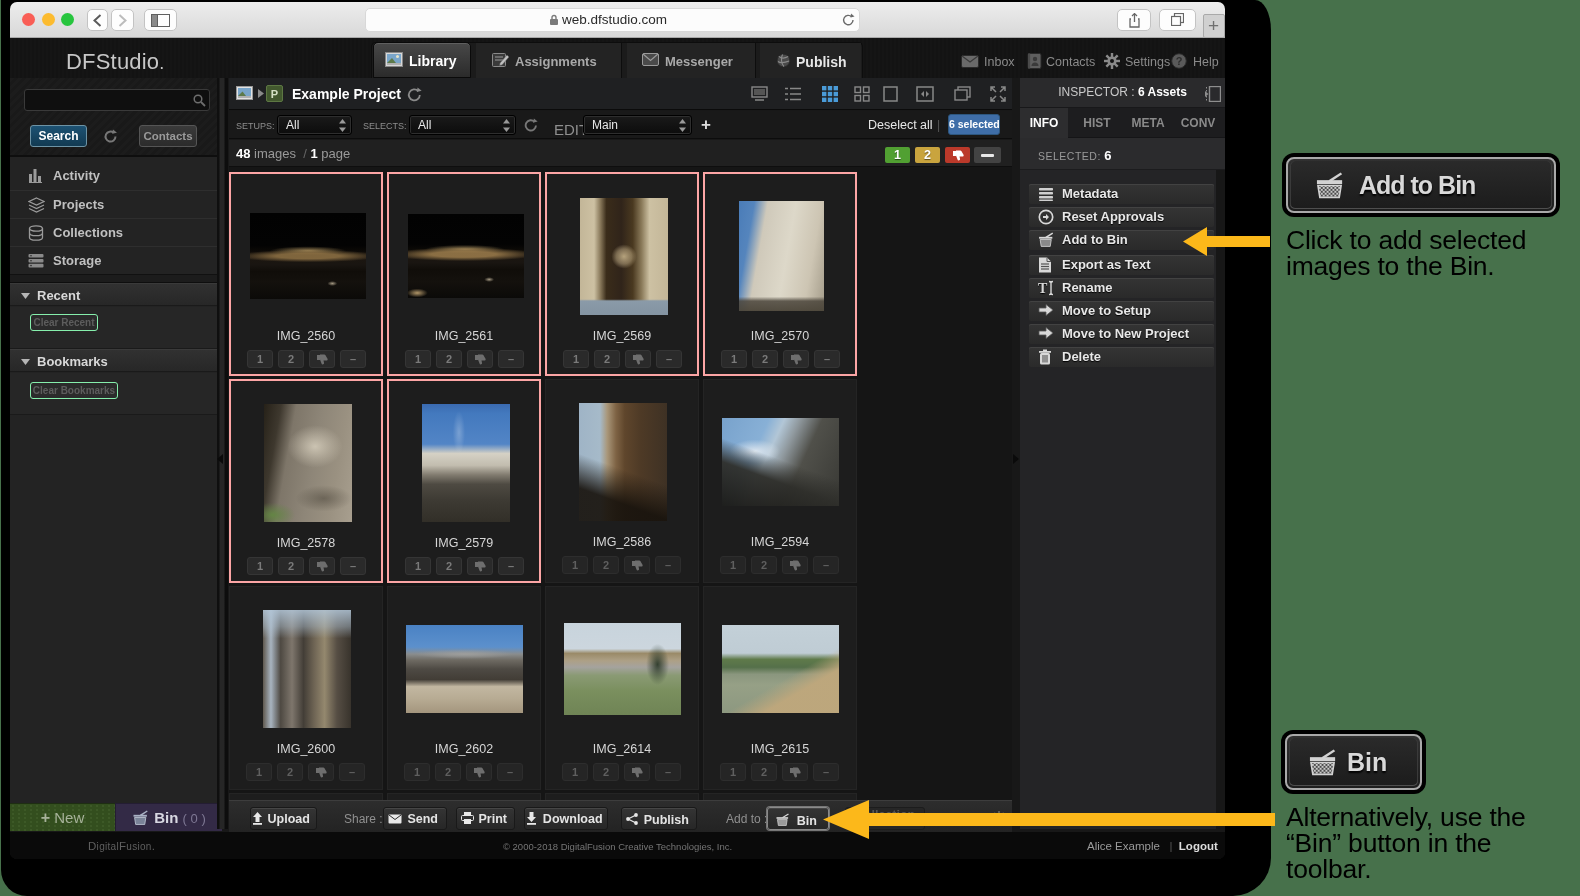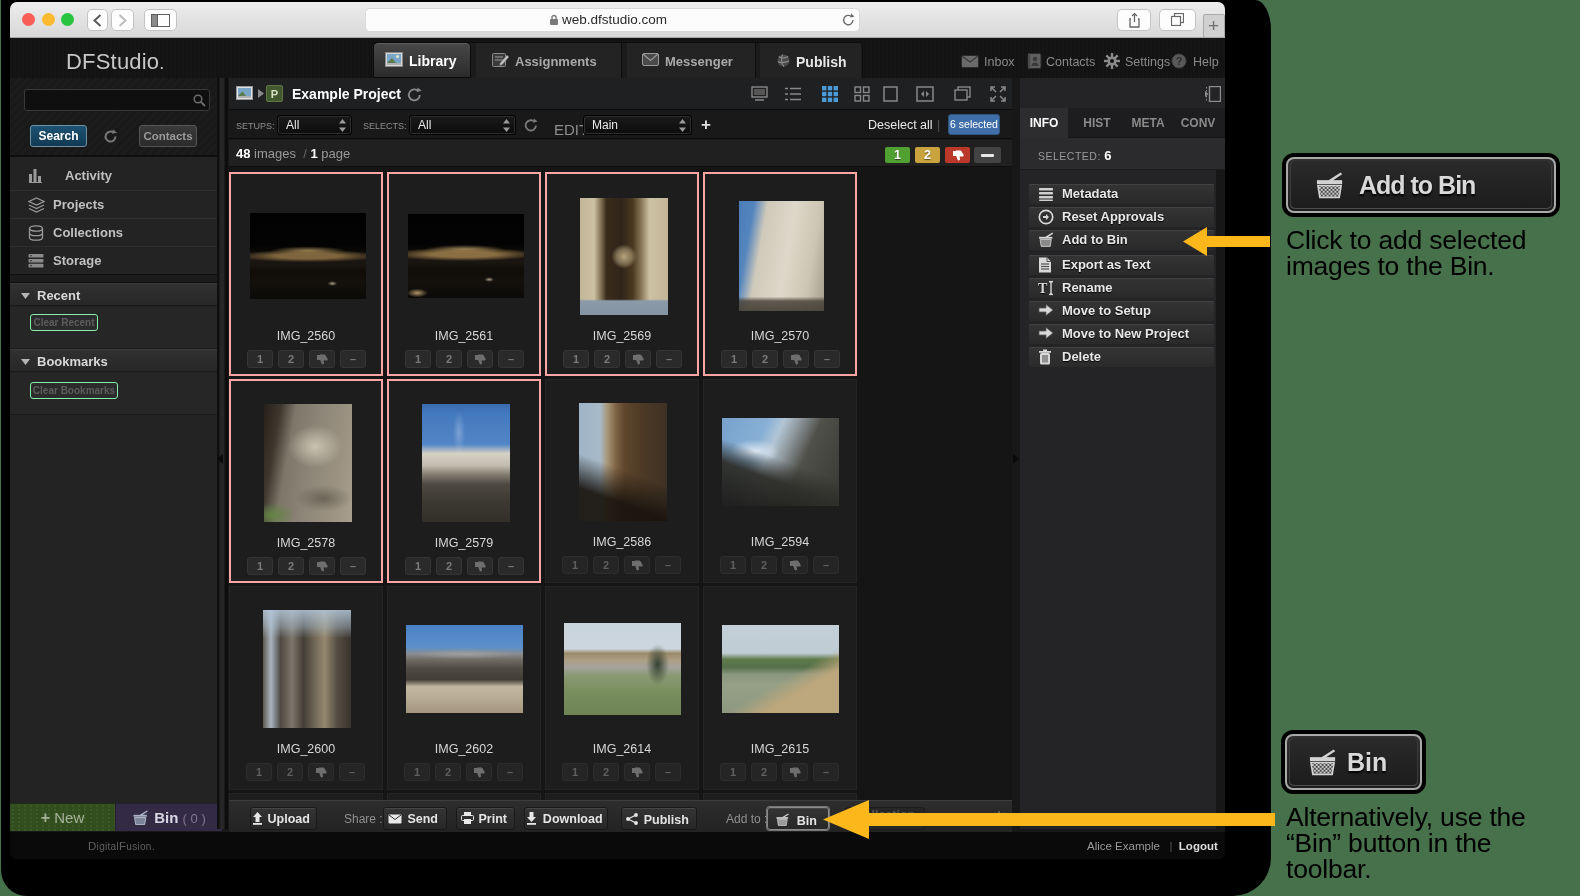--- a/index.html
+++ b/index.html
@@ -154,21 +154,21 @@
       <polygon points="10,0.5 14,3.8 9.2,4.8" fill="#777"></polygon>
     </svg>
   <div class="ab" style="left:129px;top:123px;width:58px;height:22px;background:linear-gradient(#3a3a3a,#2b2b2b);border:1px solid #555;border-radius:3px;color:#9a9a9a;font-weight:bold;font-size:11.5px;text-align:center;line-height:20px">Contacts</div>
   <div class="smenu" style="top:160px;border-top:none"><svg class="ab" style="left:19px;top:7px" width="15" height="14" viewBox="0 0 15 14">
         <g fill="#9a9a9a">
           <rect x="0" y="5" width="3" height="9"></rect>
           <rect x="4.5" y="0" width="3" height="14"></rect>
           <rect x="9" y="7" width="3" height="7"></rect>
           <rect x="0" y="13" width="13" height="1"></rect>
         </g>
-      </svg><span style="margin-left:55px">Activity</span></div>
+      </svg><span style="margin-left:43px">Activity</span></div>
   <div class="smenu" style="top:188px"><svg class="ab" style="left:18px;top:6px" width="17" height="16" viewBox="0 0 17 16">
         <g fill="none" stroke="#9a9a9a" stroke-width="1.3">
           <path d="M8.5 1 L16 4.5 L8.5 8 L1 4.5 Z"></path>
           <path d="M1 8 L8.5 11.5 L16 8"></path>
           <path d="M1 11.5 L8.5 15 L16 11.5"></path>
         </g>
       </svg><span style="margin-left:43px">Projects</span></div>
   <div class="smenu" style="top:216px"><svg class="ab" style="left:18px;top:6px" width="16" height="16" viewBox="0 0 16 16">
         <g fill="none" stroke="#9a9a9a" stroke-width="1.3">
           <ellipse cx="8" cy="3.5" rx="6.5" ry="2.7"></ellipse>
@@ -299,21 +299,21 @@
         <polygon points="10.6,0.5 14.6,3.8 9.8,5" fill="#777"></polygon>
       </svg>
     <div class="ab" style="left:325px;top:10px;font-size:15px;color:#8e8e8e">EDITS:</div>
     <div class="dd" style="left:354px;top:4px;width:109px"><span style="margin-left:8px">Main</span><svg class="spin" viewBox="0 0 9 13">
           <polygon points="4.5,0 8,4.5 1,4.5" fill="#999"></polygon>
           <polygon points="4.5,13 8,8.5 1,8.5" fill="#999"></polygon>
         </svg></div>
     <div class="ab" style="left:472px;top:4px;font-size:17px;font-weight:bold;color:#ddd">+</div>
     <div class="ab" style="left:639px;top:7px;font-size:12.5px;color:#e8e8e8">Deselect all</div>
     <div class="ab" style="left:708px;top:7px;font-size:12px;color:#555">|</div>
-    <div class="ab" style="left:719px;top:3px;width:52px;height:21px;background:#3f6ea8;border:1px solid #2d567e;border-radius:3px;color:#fff;font-weight:normal;font-size:10.5px;text-align:center;line-height:19px;white-space:nowrap">6 selected</div>
+    <div class="ab" style="left:719px;top:3px;width:52px;height:21px;background:#3f6ea8;border:1px solid #2d567e;border-radius:3px;color:#fff;font-weight:bold;font-size:10.5px;text-align:center;line-height:19px;white-space:nowrap">6 selected</div>
   </div>
   <div class="ab" style="left:219px;top:138px;width:783px;height:27px;background:#202020;border-bottom:1px solid #0e0e0e">
     <div class="ab" style="left:7px;top:6px;font-size:13px;color:#999"><b style="color:#fff">48</b> images&nbsp; <span style="color:#666">/</span> <b style="color:#fff">1</b> page</div>
     <div class="ab" style="left:656px;top:7px;width:25px;height:16px;background:#51a032;border-radius:2px;color:#fff;font-weight:bold;font-size:12.5px;text-align:center;line-height:16px;text-shadow:0 1px 1px #00000088">1</div>
     <div class="ab" style="left:686px;top:7px;width:25px;height:16px;background:#c9a43e;border-radius:2px;color:#fff;font-weight:bold;font-size:12.5px;text-align:center;line-height:16px;text-shadow:0 1px 1px #00000088">2</div>
     <div class="ab" style="left:716px;top:7px;width:25px;height:16px;background:#bb392a;border-radius:2px"><svg style="margin:3px 0 0 7px" width="12" height="11" viewBox="0 0 12 11">
           <path d="M1 1 h3 v5 h-3 z M4 5.5 L5.5 9.5 a1.3 1.3 0 0 0 2.5 -0.7 L7.5 6.5 H10.5 a1.2 1.2 0 0 0 1 -1.8 L9.5 1.2 A1.5 1.5 0 0 0 8.2 0.5 H4 Z" fill="#fff"></path>
         </svg></div>
     <div class="ab" style="left:745px;top:7px;width:27px;height:16px;background:#434343;border-radius:2px">
         <div style="position:absolute;left:7px;top:7px;width:13px;height:3px;background:#e8e8e8;border-radius:1px"></div>
@@ -488,27 +488,29 @@
           <rect x="6.8" y="0" width="2.4" height="16"></rect>
           <rect x="0" y="6.8" width="16" height="2.4"></rect>
           <rect x="6.8" y="0" width="2.4" height="16" transform="rotate(45 8 8)"></rect>
           <rect x="6.8" y="0" width="2.4" height="16" transform="rotate(-45 8 8)"></rect>
         </g>
         <circle cx="8" cy="8" r="1.8" fill="#232323"></circle>
       </svg>
   </div>
   <div class="ab" style="left:0;top:830px;width:1215px;height:27px;background:#0a0a0a">
     <div class="ab" style="left:78px;top:8px;font-size:11.5px;color:#5f5f5f;letter-spacing:0.3px">D<span style="font-size:10px">igital</span>F<span style="font-size:10px">usion</span>.</div>
+    <div class="ab" style="left:0;top:9px;width:1215px;text-align:center;font-size:9.5px;color:#757575">© 2000-2018 DigitalFusion Creative Technologies, Inc.</div>
     <div class="ab" style="left:1077px;top:8px;font-size:11.5px;color:#9a9a9a">Alice Example&nbsp;&nbsp; <span style="color:#555">|</span>&nbsp; <b style="color:#dcdcdc">Logout</b></div>
   </div>
   <svg class="ab" style="left:1003px;top:452px" width="6" height="10" viewBox="0 0 6 10">
       <polygon points="0,0 0,10 6,5" fill="#0a0a0a"></polygon>
     </svg>
   <div class="ab" style="left:1010px;top:76px;width:205px;height:751px;background:#242426"></div>
   <div class="ab" style="left:1206px;top:106px;width:9px;height:721px;background:#171717"></div>
+  <div class="ab" style="left:1010px;top:76px;width:205px;height:30px;background:#2a2a2c;border-bottom:1px solid #18181a;color:#c9c9c9;font-size:12px;text-align:center;line-height:29px">INSPECTOR : <b style="color:#fff">6 Assets</b></div>
   <svg class="ab" style="left:1195px;top:84px" width="16" height="16" viewBox="0 0 16 16">
       <rect x="4.5" y="0.5" width="11" height="15" fill="none" stroke="#8e8e8e" stroke-width="1.4"></rect>
       <polygon points="3.5,8 0,5 0,11" fill="#8e8e8e"></polygon>
       <g stroke="#8e8e8e" stroke-width="1" stroke-dasharray="1.5,1.5">
         <line x1="1.5" y1="1" x2="1.5" y2="15"></line>
       </g>
     </svg>
   <div class="ab" style="left:1010px;top:106px;width:205px;height:30px;background:#1d1d1f;border-bottom:1px solid #151517"></div>
   <div class="itab" style="left:1010px;top:106px;width:48px;background:#2d2d2f;color:#fff">INFO</div>
   <div class="itab" style="left:1066px;top:106px;width:42px">HIST</div>

